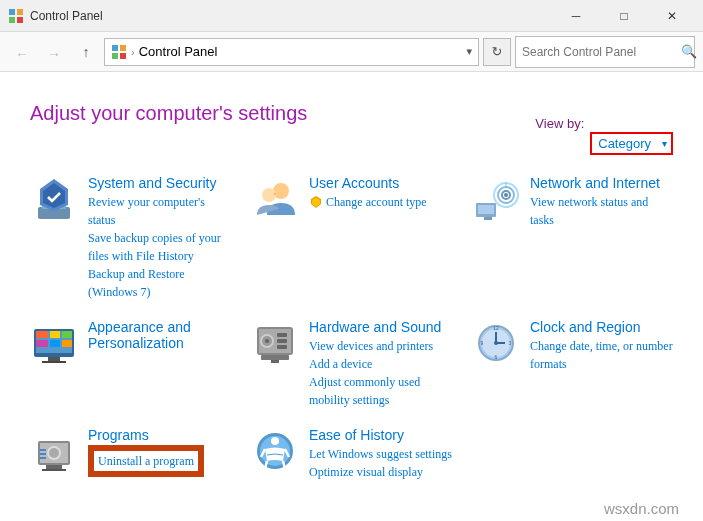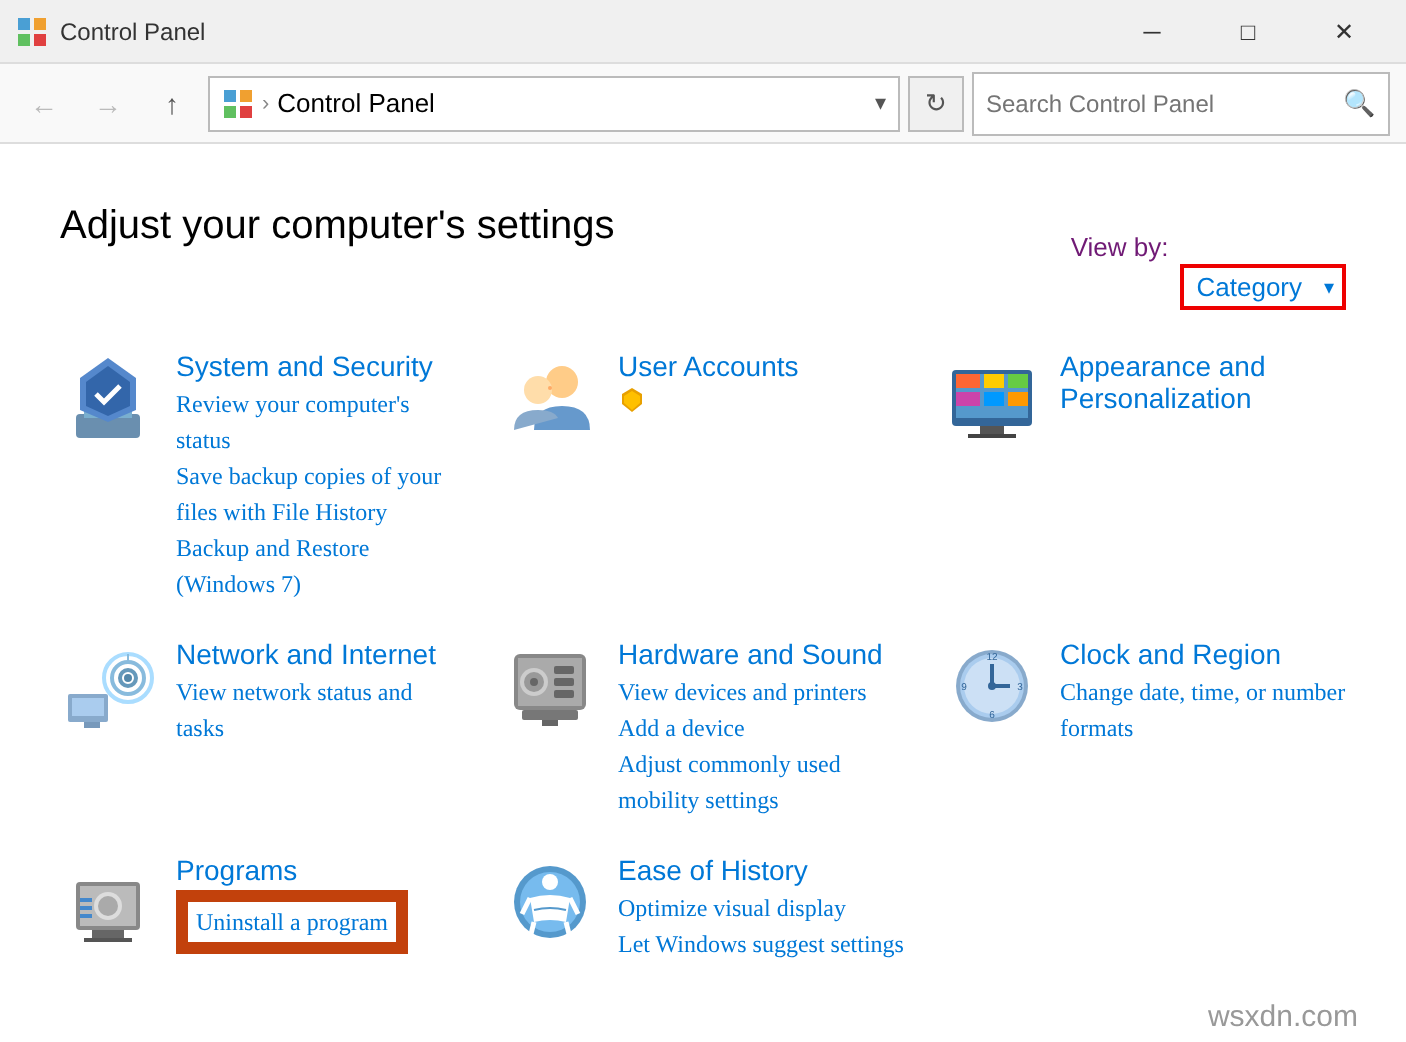--- a/index.html
+++ b/index.html
@@ -97,21 +97,21 @@
       border: 1px solid #bbb;
       background: #f0f0f0;
       cursor: pointer;
       font-size: 13px;
       color: #555;
       display: flex;
       align-items: center;
       justify-content: center;
     }
     .search-box {
-      width: 209px;
+      width: 180px;
       height: 28px;
       border: 1px solid #bbb;
       background: #fff;
       display: flex;
       align-items: center;
       padding: 15px 6px;
       gap: 4px;
     }
     .search-box input {
       border: none;
@@ -125,21 +125,21 @@
       color: #555;
       font-size: 13px;
     }
     
     .main-content {
       padding: 20px 30px;
       background: #fff;
     }
     .page-title {
       font-size: 20px;
-      color: #000000;
+      color: #a21caf;
       font-weight: 300;
       margin-bottom: 20px;
     }
     .view-by-label { color: #701a75; }
     .category-dropdown {
       border: 2px solid #e00;
       padding: 2px 20px 2px 6px;
       font-size: 13px;
       color: #0078d7;
       cursor: pointer;
@@ -288,21 +288,41 @@
           <circle cx="24" cy="19" r="1" fill="#ffaa66"></circle>
         </svg>
       </div>
       <div class="cat-text">
         <a class="cat-title">User Accounts</a>
         <span style="display:flex; align-items:center; gap:3px;">
           <svg width="14" height="14" viewBox="0 0 14 14">
             <polygon points="7,1 12,4 12,9 7,13 2,9 2,4" fill="#e8a000"></polygon>
             <polygon points="7,2.5 11,5 11,8.5 7,12 3,8.5 3,5" fill="#ffc000"></polygon>
           </svg>
+          <a class="cat-link">Change account type</a>
         </span>
+      </div>
+    </div>
+
+    <div class="category-item">
+      <div class="cat-icon">
+        <svg width="48" height="48" viewBox="0 0 48 48">
+          <rect x="4" y="28" width="20" height="14" rx="1" fill="#88aacc"></rect>
+          <rect x="6" y="30" width="16" height="9" fill="#aaccee"></rect>
+          <rect x="12" y="42" width="8" height="3" fill="#7799bb"></rect>
+          <circle cx="34" cy="20" r="12" fill="none" stroke="#aaddff" stroke-width="2"></circle>
+          <circle cx="34" cy="20" r="8" fill="none" stroke="#88bbdd" stroke-width="2"></circle>
+          <circle cx="34" cy="20" r="4" fill="none" stroke="#6699bb" stroke-width="2"></circle>
+          <circle cx="34" cy="20" r="2" fill="#5588aa"></circle>
+          <line x1="34" y1="8" x2="34" y2="12" stroke="#88bbdd" stroke-width="1"></line>
+        </svg>
+      </div>
+      <div class="cat-text">
+        <a class="cat-title">Network and Internet</a>
+        <a class="cat-link">View network status and tasks</a>
       </div>
     </div>
 
     <div class="category-item">
       <div class="cat-icon">
         <svg width="48" height="48" viewBox="0 0 48 48">
           <rect x="4" y="10" width="40" height="28" rx="2" fill="#336699"></rect>
           <rect x="6" y="12" width="36" height="22" fill="#5599cc"></rect>
           <rect x="6" y="12" width="12" height="7" fill="#ff6633"></rect>
           <rect x="20" y="12" width="10" height="7" fill="#ffcc00"></rect>
@@ -315,39 +335,20 @@
         </svg>
       </div>
       <div class="cat-text">
         <a class="cat-title">Appearance and<br>Personalization</a>
       </div>
     </div>
 
     <div class="category-item">
       <div class="cat-icon">
         <svg width="48" height="48" viewBox="0 0 48 48">
-          <rect x="4" y="28" width="20" height="14" rx="1" fill="#88aacc"></rect>
-          <rect x="6" y="30" width="16" height="9" fill="#aaccee"></rect>
-          <rect x="12" y="42" width="8" height="3" fill="#7799bb"></rect>
-          <circle cx="34" cy="20" r="12" fill="none" stroke="#aaddff" stroke-width="2"></circle>
-          <circle cx="34" cy="20" r="8" fill="none" stroke="#88bbdd" stroke-width="2"></circle>
-          <circle cx="34" cy="20" r="4" fill="none" stroke="#6699bb" stroke-width="2"></circle>
-          <circle cx="34" cy="20" r="2" fill="#5588aa"></circle>
-          <line x1="34" y1="8" x2="34" y2="12" stroke="#88bbdd" stroke-width="1"></line>
-        </svg>
-      </div>
-      <div class="cat-text">
-        <a class="cat-title">Network and Internet</a>
-        <a class="cat-link">View network status and tasks</a>
-      </div>
-    </div>
-
-    <div class="category-item">
-      <div class="cat-icon">
-        <svg width="48" height="48" viewBox="0 0 48 48">
           <rect x="6" y="8" width="36" height="28" rx="3" fill="#888"></rect>
           <rect x="8" y="10" width="32" height="24" fill="#aaa"></rect>
           <circle cx="16" cy="22" r="7" fill="#ccc"></circle>
           <circle cx="16" cy="22" r="5" fill="#999"></circle>
           <circle cx="16" cy="22" r="2" fill="#666"></circle>
           <rect x="26" y="14" width="10" height="4" rx="1" fill="#666"></rect>
           <rect x="26" y="20" width="10" height="4" rx="1" fill="#666"></rect>
           <rect x="26" y="26" width="10" height="4" rx="1" fill="#666"></rect>
           <rect x="10" y="36" width="28" height="5" rx="1" fill="#777"></rect>
           <rect x="20" y="41" width="8" height="3" fill="#666"></rect>
@@ -411,21 +412,21 @@
           <path d="M14 22 Q24 19 34 22 L32 34 Q24 32 16 34 Z" fill="white"></path>
           <line x1="16" y1="34" x2="14" y2="42" stroke="white" stroke-width="2.5"></line>
           <line x1="32" y1="34" x2="34" y2="42" stroke="white" stroke-width="2.5"></line>
           <line x1="14" y1="22" x2="10" y2="30" stroke="white" stroke-width="2.5"></line>
           <line x1="34" y1="22" x2="38" y2="30" stroke="white" stroke-width="2.5"></line>
           <path d="M16 28 Q24 26 32 28" stroke="#5599cc" stroke-width="1" fill="none"></path>
         </svg>
       </div>
       <div class="cat-text">
         <a class="cat-title">Ease of History</a>
+        <a class="cat-link">Let Windows suggest settings</a>
         <a class="cat-link">Optimize visual display</a>
-        <a class="cat-link">Let Windows suggest settings</a>
       </div>
     </div>
 
   </div>
 </div>
 
 <div class="watermark">wsxdn.com</div>
 
 </body></html>

